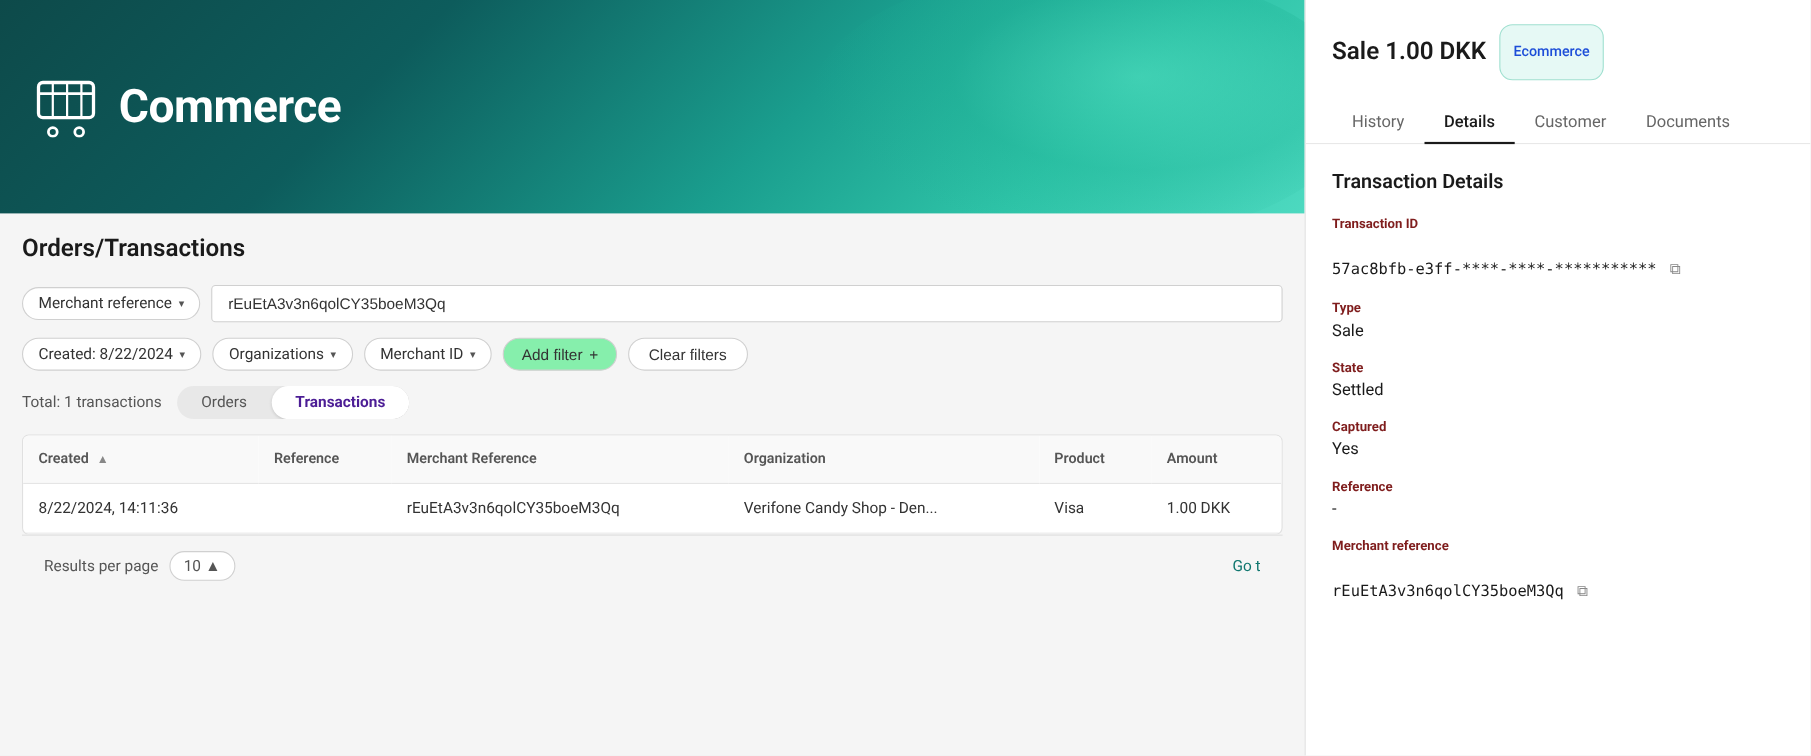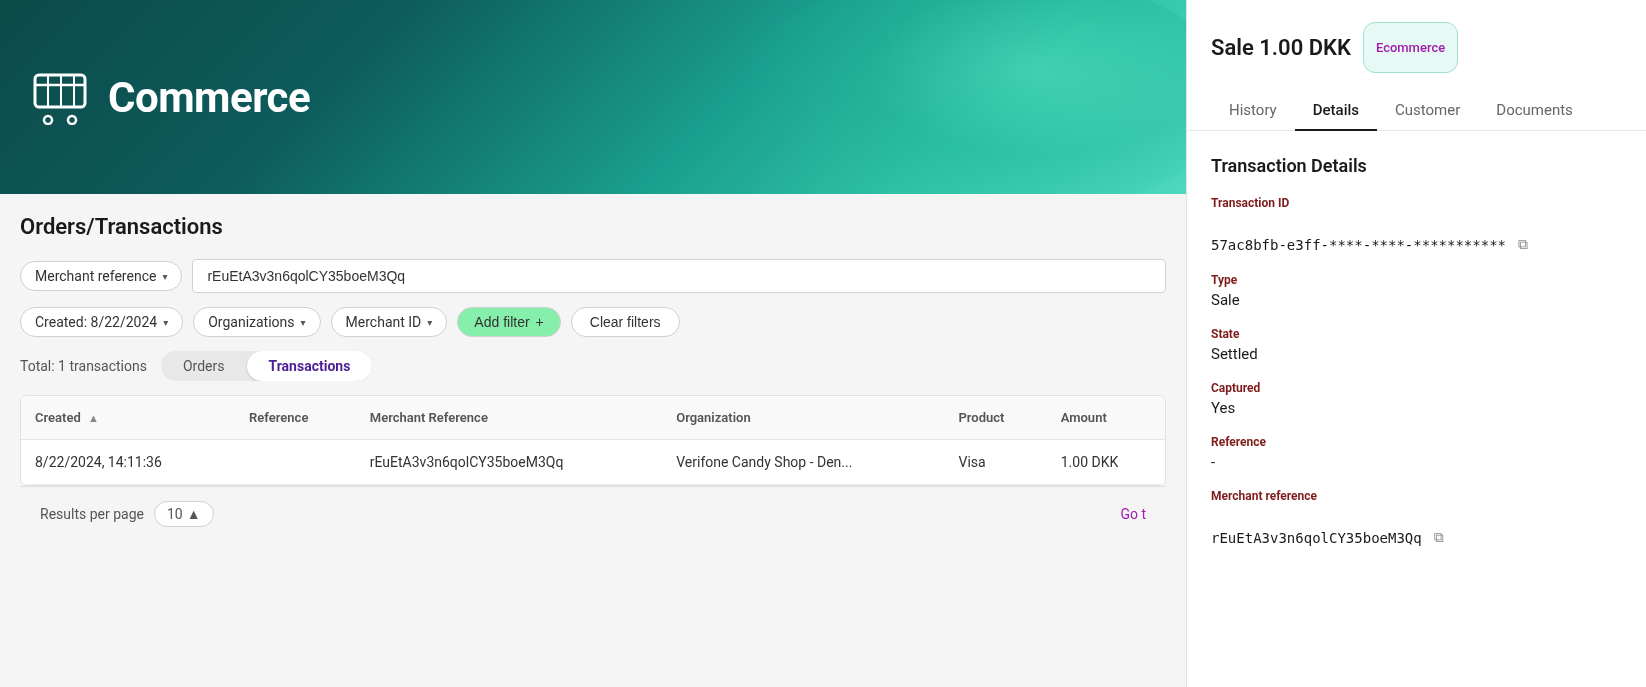--- a/index.html
+++ b/index.html
@@ -232,21 +232,21 @@
       background: white;
       border: 1px solid #d0d0d0;
       border-radius: 20px;
       padding: 4px 12px;
       font-size: 14px;
       cursor: pointer;
     }
 
     .go-to {
       font-size: 14px;
-      color: #a21caf;
+      color: #0f766e;
     }
 
     
     .right-panel {
       width: 460px;
       background: white;
       border-left: 1px solid #e0e0e0;
       display: flex;
       flex-direction: column;
       overflow: hidden;
@@ -266,21 +266,21 @@
     }
 
     .right-title {
       font-size: 22px;
       font-weight: 600;
       color: #1a1a1a;
     }
 
     .ecommerce-badge {
       background: #e6f9f5;
-      color: #a21caf;
+      color: #1d4ed8;
       border: 1px solid #a0e0d0;
       border-radius: 12px;
       padding: 17px 12px;
       font-size: 13px;
       font-weight: 500;
     }
 
     .right-nav {
       display: flex;
       gap: 0;

